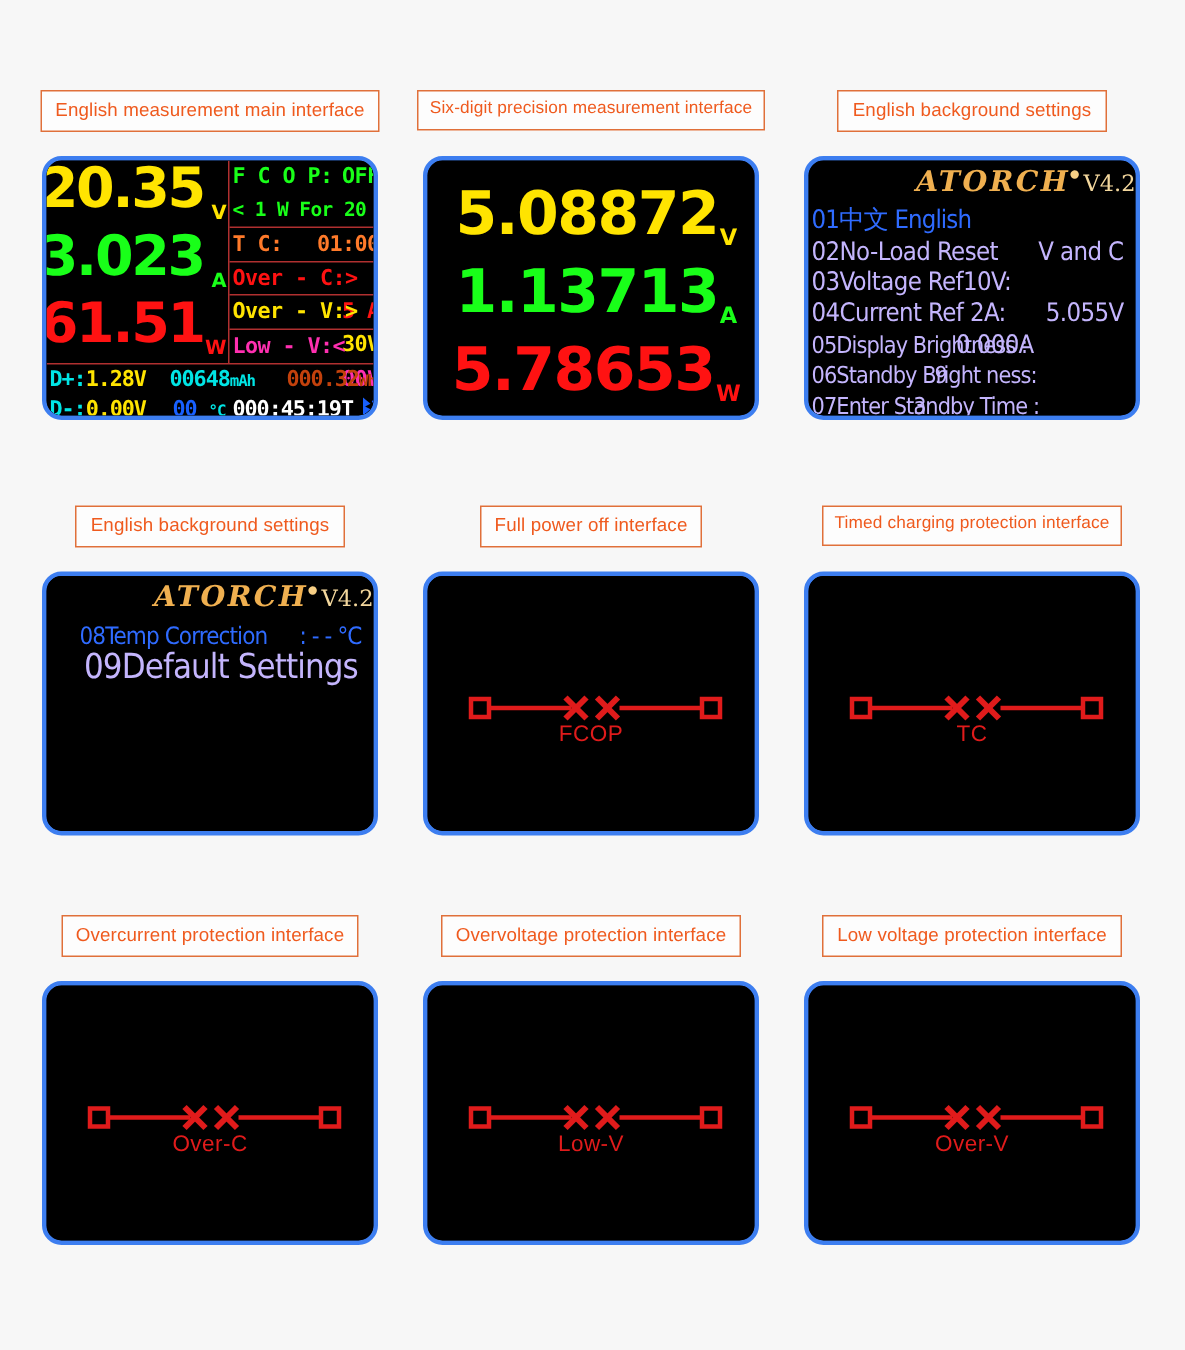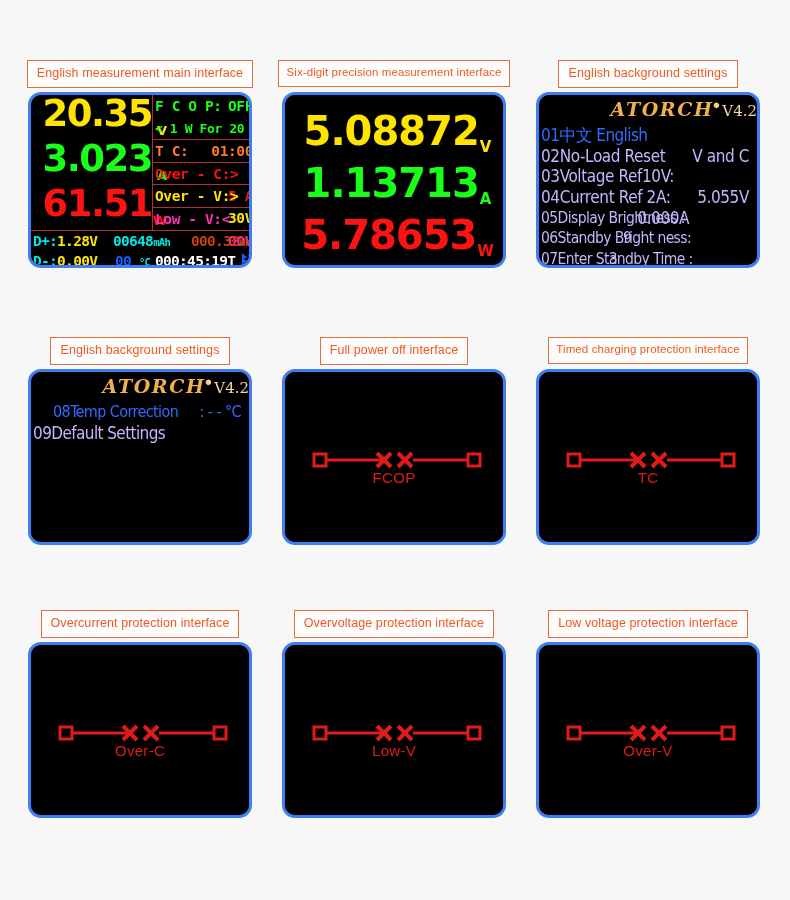--- a/index.html
+++ b/index.html
@@ -28,21 +28,21 @@
   }
   .cell-c0 { left: 14px; }
   .cell-c1 { left: 268px; }
   .cell-c2 { left: 522px; }
   .cell-r0 { top: 60px; }
   .cell-r1 { top: 337px; }
   .cell-r2 { top: 610px; }
 
   .caption-wrap {
     text-align: center;
-    height: 32px;
+    height: 44px;
   }
   .caption {
     display: inline-block;
     border: 1px solid #e0703a;
     color: #ef5a1e;
     background: #fdfdfd;
     font-size: 12.5px;
     line-height: 1;
     padding: 6px 9px 7px 9px;
     white-space: nowrap;
@@ -65,21 +65,21 @@
     position: absolute;
     left: 0; top: 0; right: 0; bottom: 0;
     background: #000;
     border-radius: 10px;
     overflow: hidden;
   }
 
   
   .m-left {
     position: absolute;
-    left: 16px; top: 0px;
+    left: 0px; top: 0px;
     width: 121px; height: 135px;
   }
   .m-row {
     position: relative;
     height: 45px;
   }
   .m-big {
     position: absolute;
     right: 16px;
     top: -4px;
@@ -223,21 +223,21 @@
     padding-left: 2px;
     letter-spacing: -0.6px;
     color: #c4b5fd;
   }
   .set-row.lang { font-size: 17px; }
   .set-row .idx { font-weight: normal; }
   .set-row .val { float: right; padding-right: 8px; }
   .set-row .val2 { float: right; padding-right: 6px; }
   .set-big { font-size: 17px; letter-spacing: -0.4px; }
   .set-row.p4a { font-size: 16px; margin-left: 20px; }
-  .set-row.p4b { font-size: 17px; }
+  .set-row.p4b { font-size: 23px; margin-left: 23px; }
 
   
   .prot {
     position: absolute;
     left: 0; top: 0; right: 0; bottom: 0;
   }
   .prot svg { position: absolute; left: 0; top: 0; }
   .prot-label {
     position: absolute;
     width: 100%;

